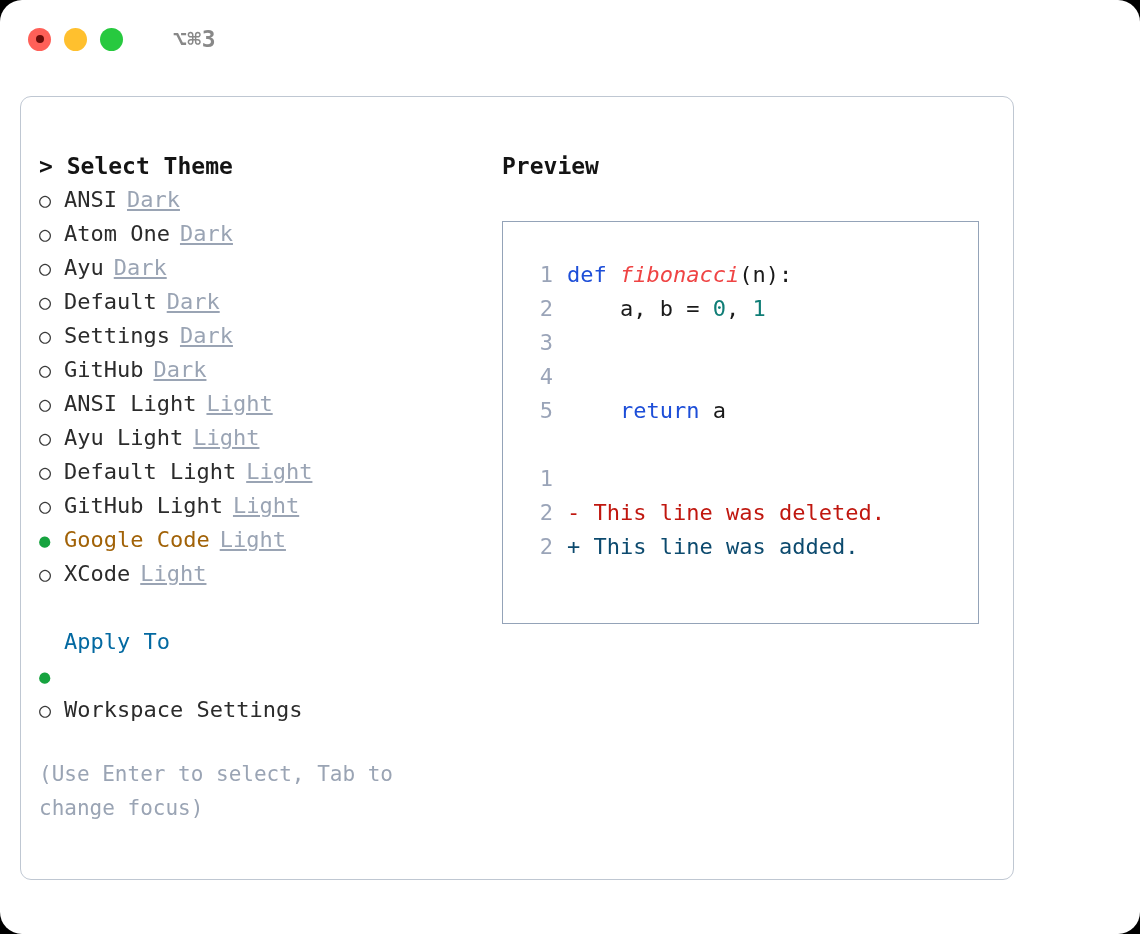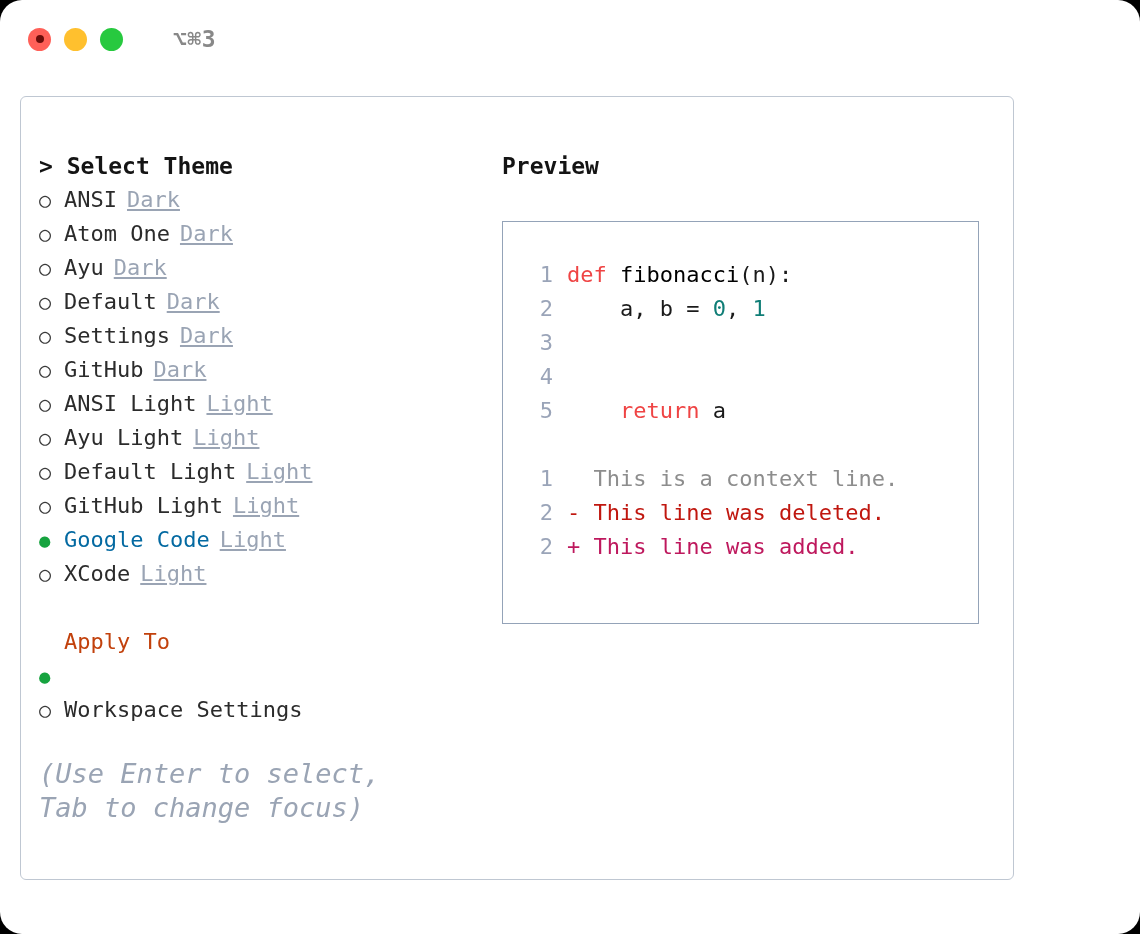--- a/index.html
+++ b/index.html
@@ -68,21 +68,21 @@
   }
 
   
   .panel {
     position: absolute;
     left: 20px;
     top: 96px;
     width: 994px;
     height: 784px;
     border: 1.6px solid #bfc7d2;
-    border-radius: 6px;
+    border-radius: 11px;
     box-sizing: border-box;
     background: #ffffff;
     padding-left: 7px;
   }
 
   .columns {
     position: absolute;
     left: 0;
     top: 0;
     width: 100%;
@@ -119,45 +119,44 @@
     color: #3a3a3a;
   }
   .bullet.on {
     color: #16a33f;
     font-size: 19px;
   }
   .opt-label {
     color: #2b2b2b;
   }
   .opt-row.selected .opt-label {
-    color: #0369a1;
+    color: #a16207;
   }
   .opt-variant {
     color: #9aa4b4;
     margin-left: 10px;
     text-decoration: underline;
   }
 
   .applyto-header {
     font-size: 22px;
-    color: #c2410c;
+    color: #0369a1;
     line-height: 34px;
     padding-left: 25px;
     white-space: pre;
   }
 
   .spacer-row { height: 34px; }
 
   .hint {
     margin-top: 30px;
-    font-size: 27px;
+    font-size: 21px;
     color: #9aa4b4;
     line-height: 34px;
     width: 400px;
-    font-style: italic;
   }
 
   
   .right-col {
     position: absolute;
     left: 481px;
     top: 52px;
     width: 490px;
   }
   .preview-title {
@@ -184,27 +183,27 @@
   }
   .lnum {
     width: 28px;
     flex: 0 0 28px;
     text-align: right;
     color: #9aa4b8;
     margin-right: 14px;
   }
   .code-blank { height: 34px; }
 
-  .tok-kw   { color: #ef4444; }
-  .tok-fn   { color: #000000; }
+  .tok-kw   { color: #1d4ed8; }
+  .tok-fn   { color: #ef4444; font-style: italic; }
   .tok-num  { color: #0f7d76; }
   .tok-pln  { color: #1a1a1a; }
   .tok-ctx  { color: #8d8d8d; }
   .tok-del  { color: #c0170f; }
-  .tok-add  { color: #be185d; text-align: right; }
+  .tok-add  { color: #0c4a6e; text-align: right; }
 </style>
 </head>
 <body>
 
 <div class="window">
 
   <div class="titlebar">
     <div class="lights">
       <span class="light red">
           <span class="dot"></span>
@@ -251,21 +250,21 @@
         <div class="preview-box">
           <div id="code-block">
               <div class="code-line"><span class="lnum">1</span><span><span class="tok-kw">def </span><span class="tok-fn">fibonacci</span><span class="tok-pln">(n):</span></span></div>
               <div class="code-line"><span class="lnum">2</span><span><span class="tok-pln">    a, b = </span><span class="tok-num">0</span><span class="tok-pln">, </span><span class="tok-num">1</span></span></div>
               <div class="code-line"><span class="lnum">3</span></div>
               <div class="code-line"><span class="lnum">4</span></div>
               <div class="code-line"><span class="lnum">5</span><span><span class="tok-pln">    </span><span class="tok-kw">return</span><span class="tok-pln"> a</span></span></div>
             </div>
           <div class="code-blank"></div>
           <div id="diff-block">
-              <div class="code-line"><span class="lnum">1</span><span><span class="tok-ctx">  This is a context line.</span></span></div>
+              <div class="code-line"><span class="lnum">1</span></div>
               <div class="code-line"><span class="lnum">2</span><span><span class="tok-del">- This line was deleted.</span></span></div>
               <div class="code-line"><span class="lnum">2</span><span><span class="tok-add">+ This line was added.</span></span></div>
             </div>
         </div>
       </div>
 
     </div>
   </div>
 </div>
 

